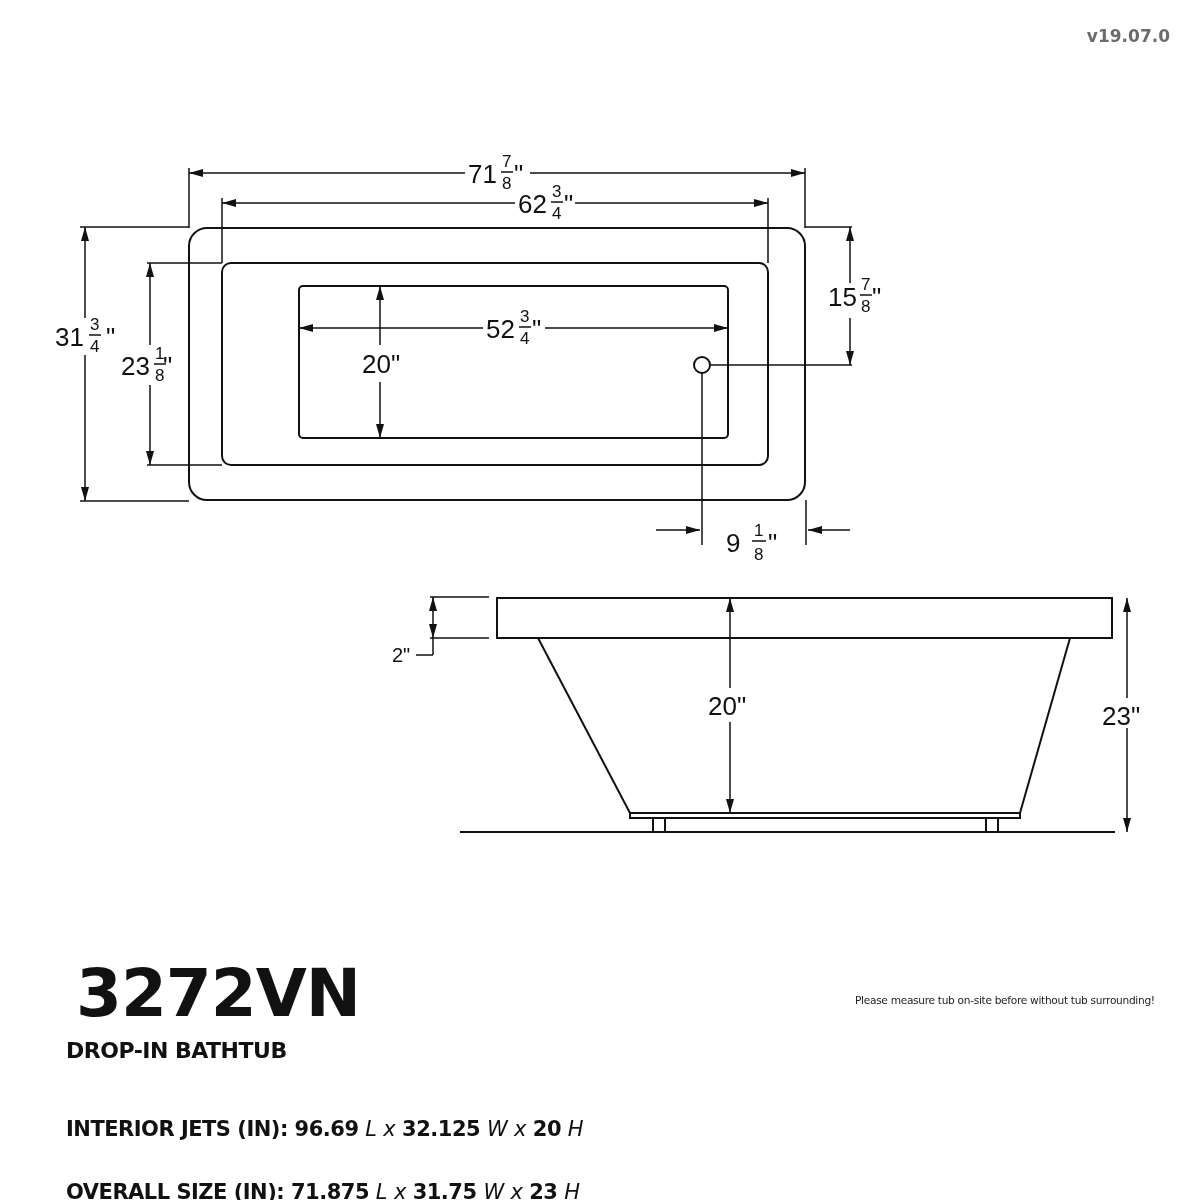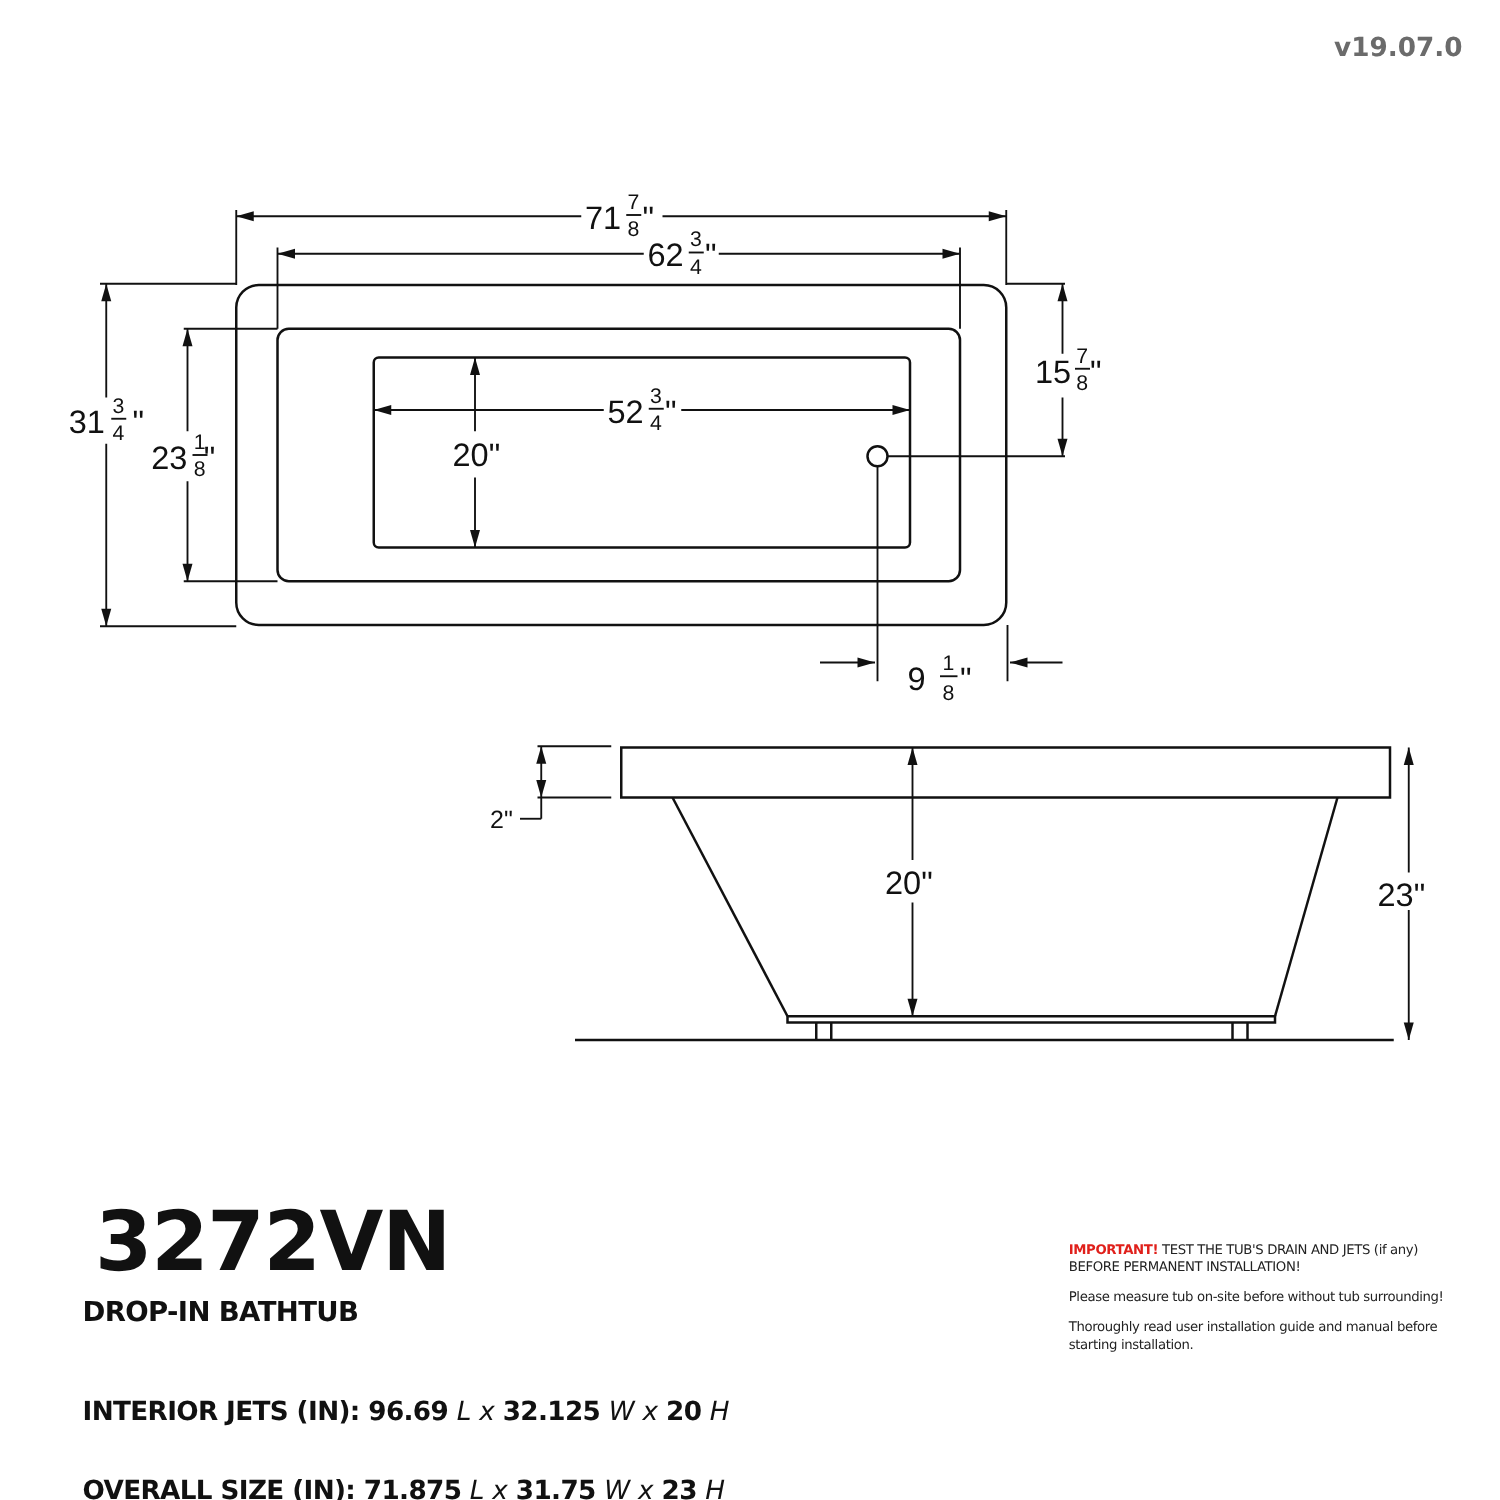--- a/index.html
+++ b/index.html
@@ -1,18 +1,18 @@
 <!DOCTYPE html>
 <html><head>
   <meta charset="utf-8">
   <style>
     html, body { margin: 0; padding: 0; background: #ffffff; }
     body { width: 1200px; height: 1200px; position: relative; overflow: hidden;
            font-family: "Liberation Sans", sans-serif; color: #111; }
-    .version { position: absolute; right: 30px; top: 26px; font-size: 21px; font-weight: bold;
+    .version { position: absolute; right: 30px; top: 26px; font-size: 17px; font-weight: bold;
                color: #6b6b6b; font-family: "DejaVu Sans", sans-serif; }
     svg.drawing { position: absolute; left: 0; top: 0; }
     svg .ln { stroke: #111; stroke-width: 2; fill: none; }
     svg .thin { stroke: #111; stroke-width: 1.5; fill: none; }
     svg .arrow { fill: #111; }
     svg text { font-family: "Liberation Sans", sans-serif; fill: #111; }
     .dimtxt { font-size: 26px; }
     .frac { font-size: 17px; }
     .model { position: absolute; left: 76px; top: 955px; font-size: 66px; font-weight: bold;
              font-family: "DejaVu Sans", sans-serif; letter-spacing: -1px; }
@@ -206,16 +206,14 @@
   <span>INTERIOR JETS (IN):</span>
   <span>96.69</span>
   <i>L</i> <i>x</i>
   <span>32.125</span>
   <i>W</i> <i>x</i>
   <span>20</span>
   <i>H</i>
 </div>
 
 <div class="notes">
-  <p><span class="important">IMPORTANT!</span><span> TEST THE TUB'S DRAIN AND JETS (if any) BEFORE PERMANENT INSTALLATION!</span></p>
   <p>Please measure tub on-site before without tub surrounding!</p>
-  <p>Thoroughly read user installation guide and manual before starting installation.</p>
 </div>
 
 </body></html>

